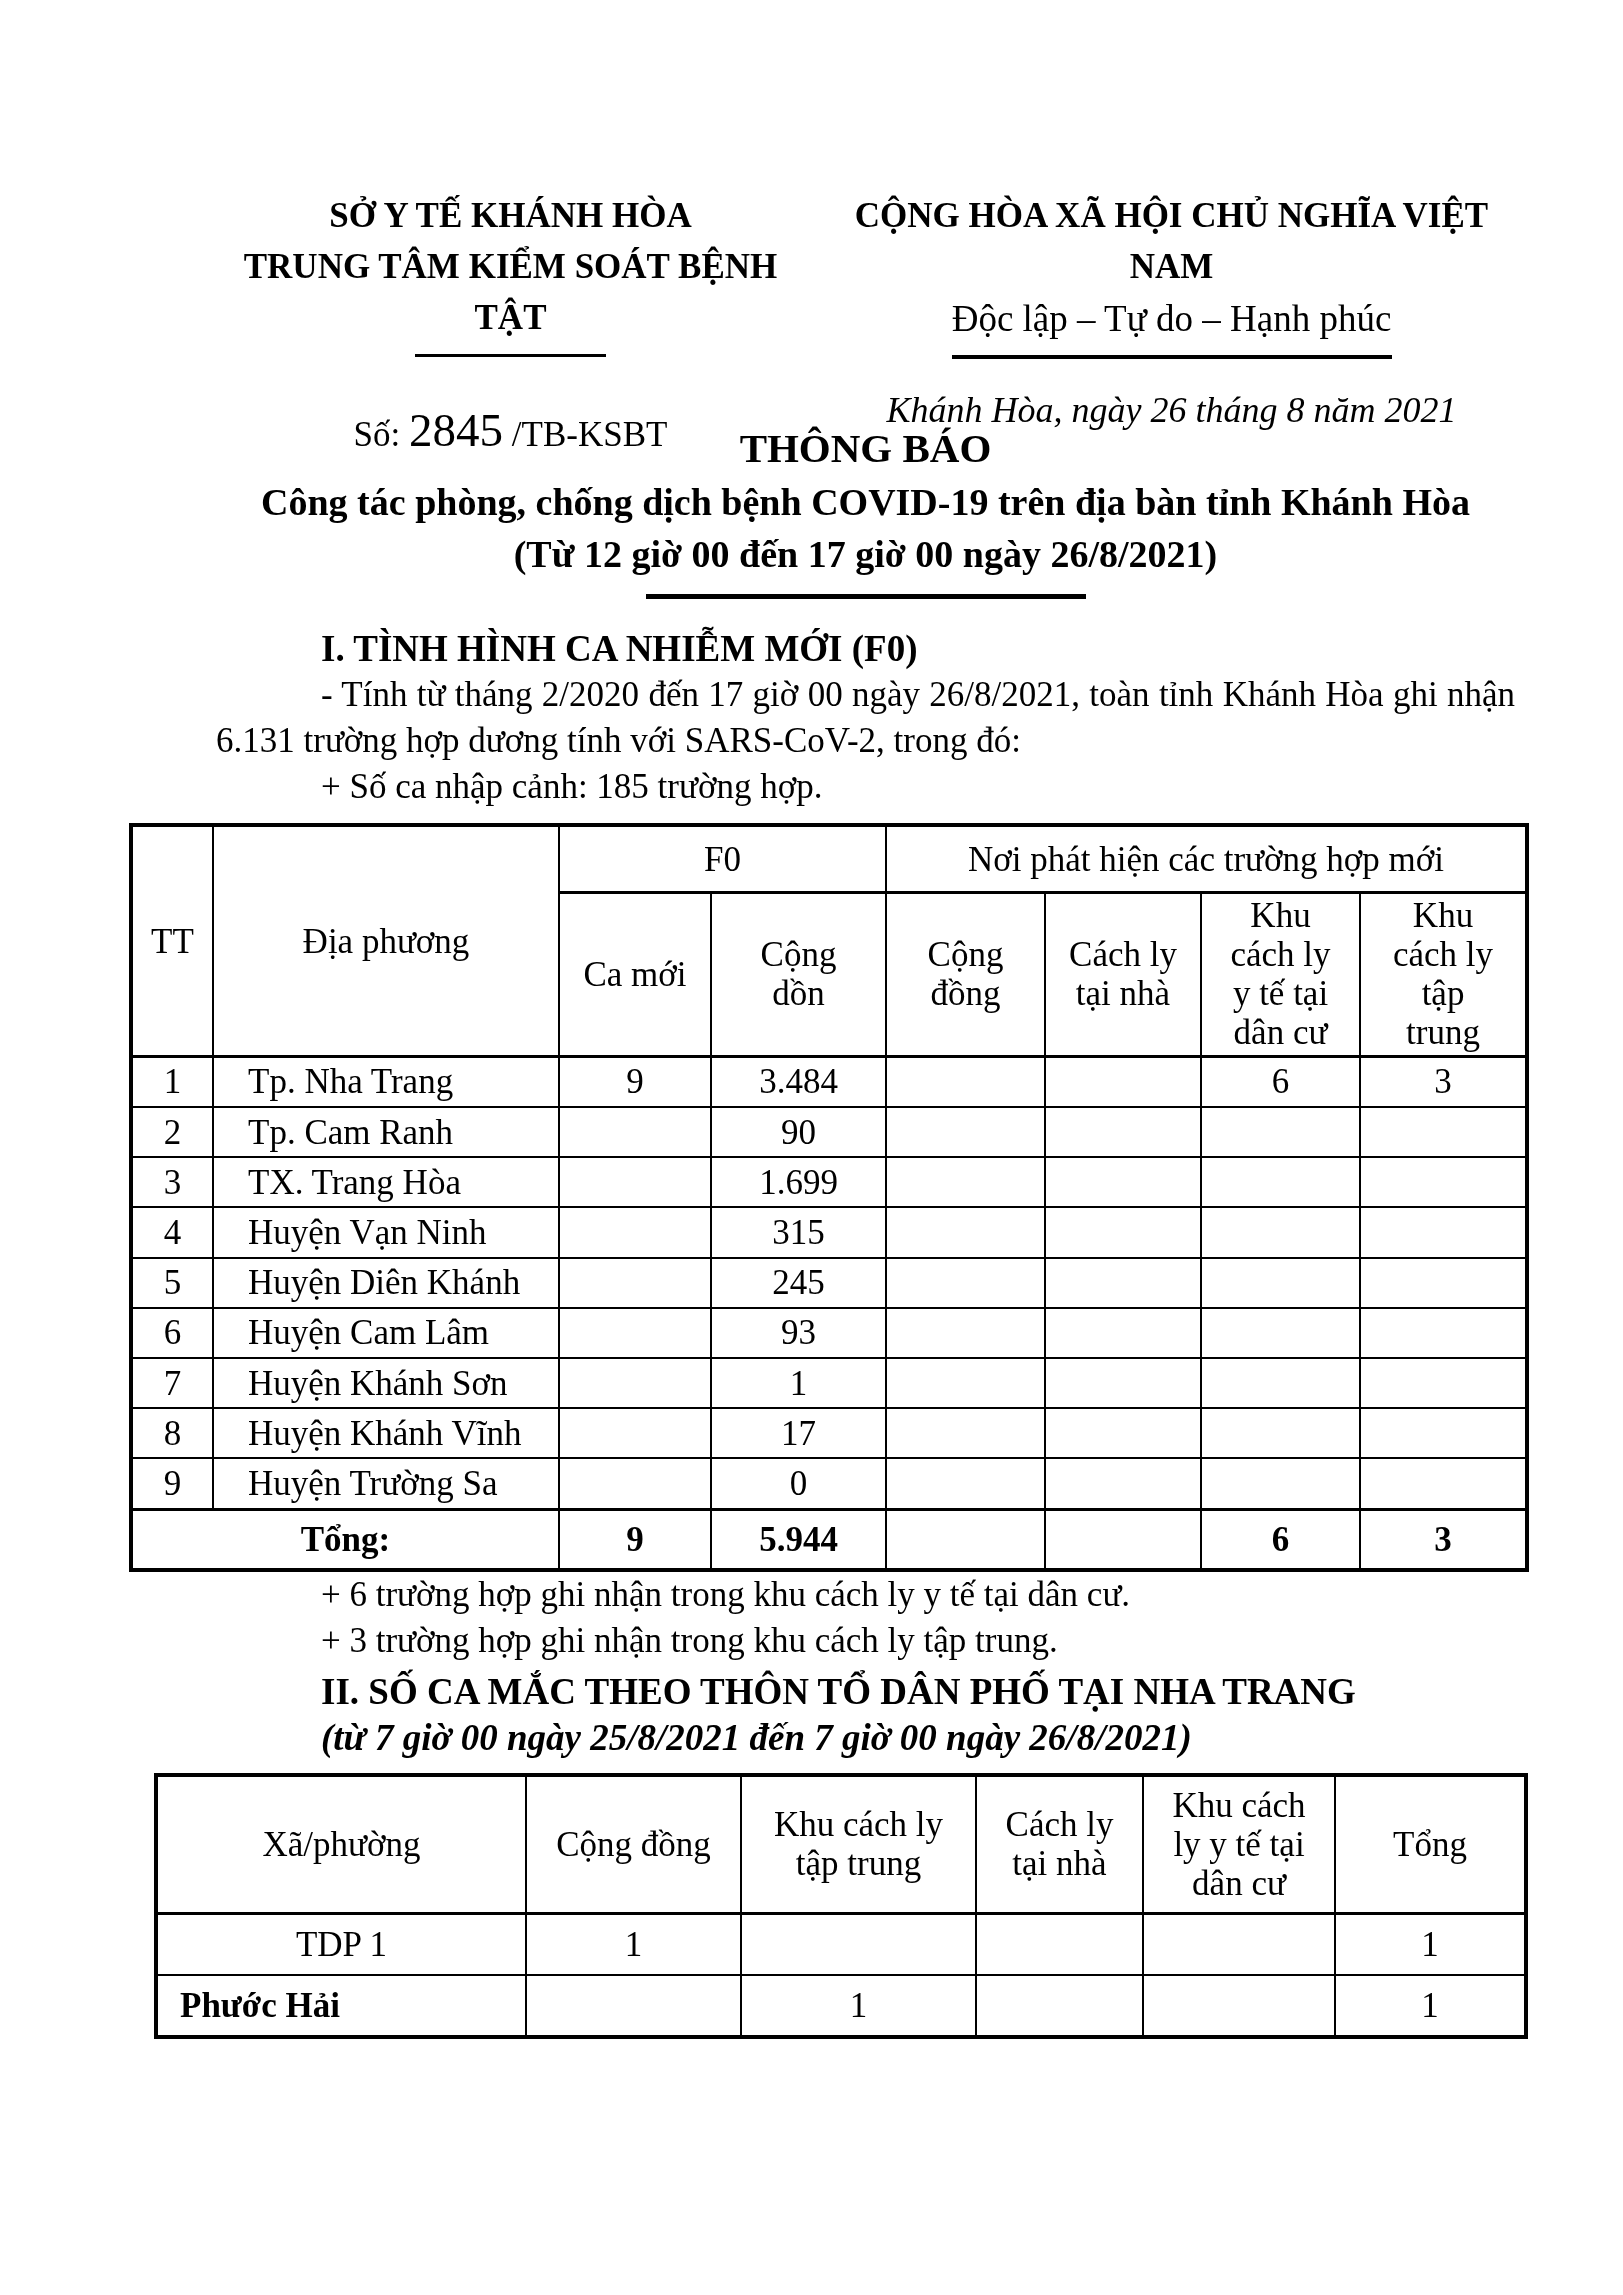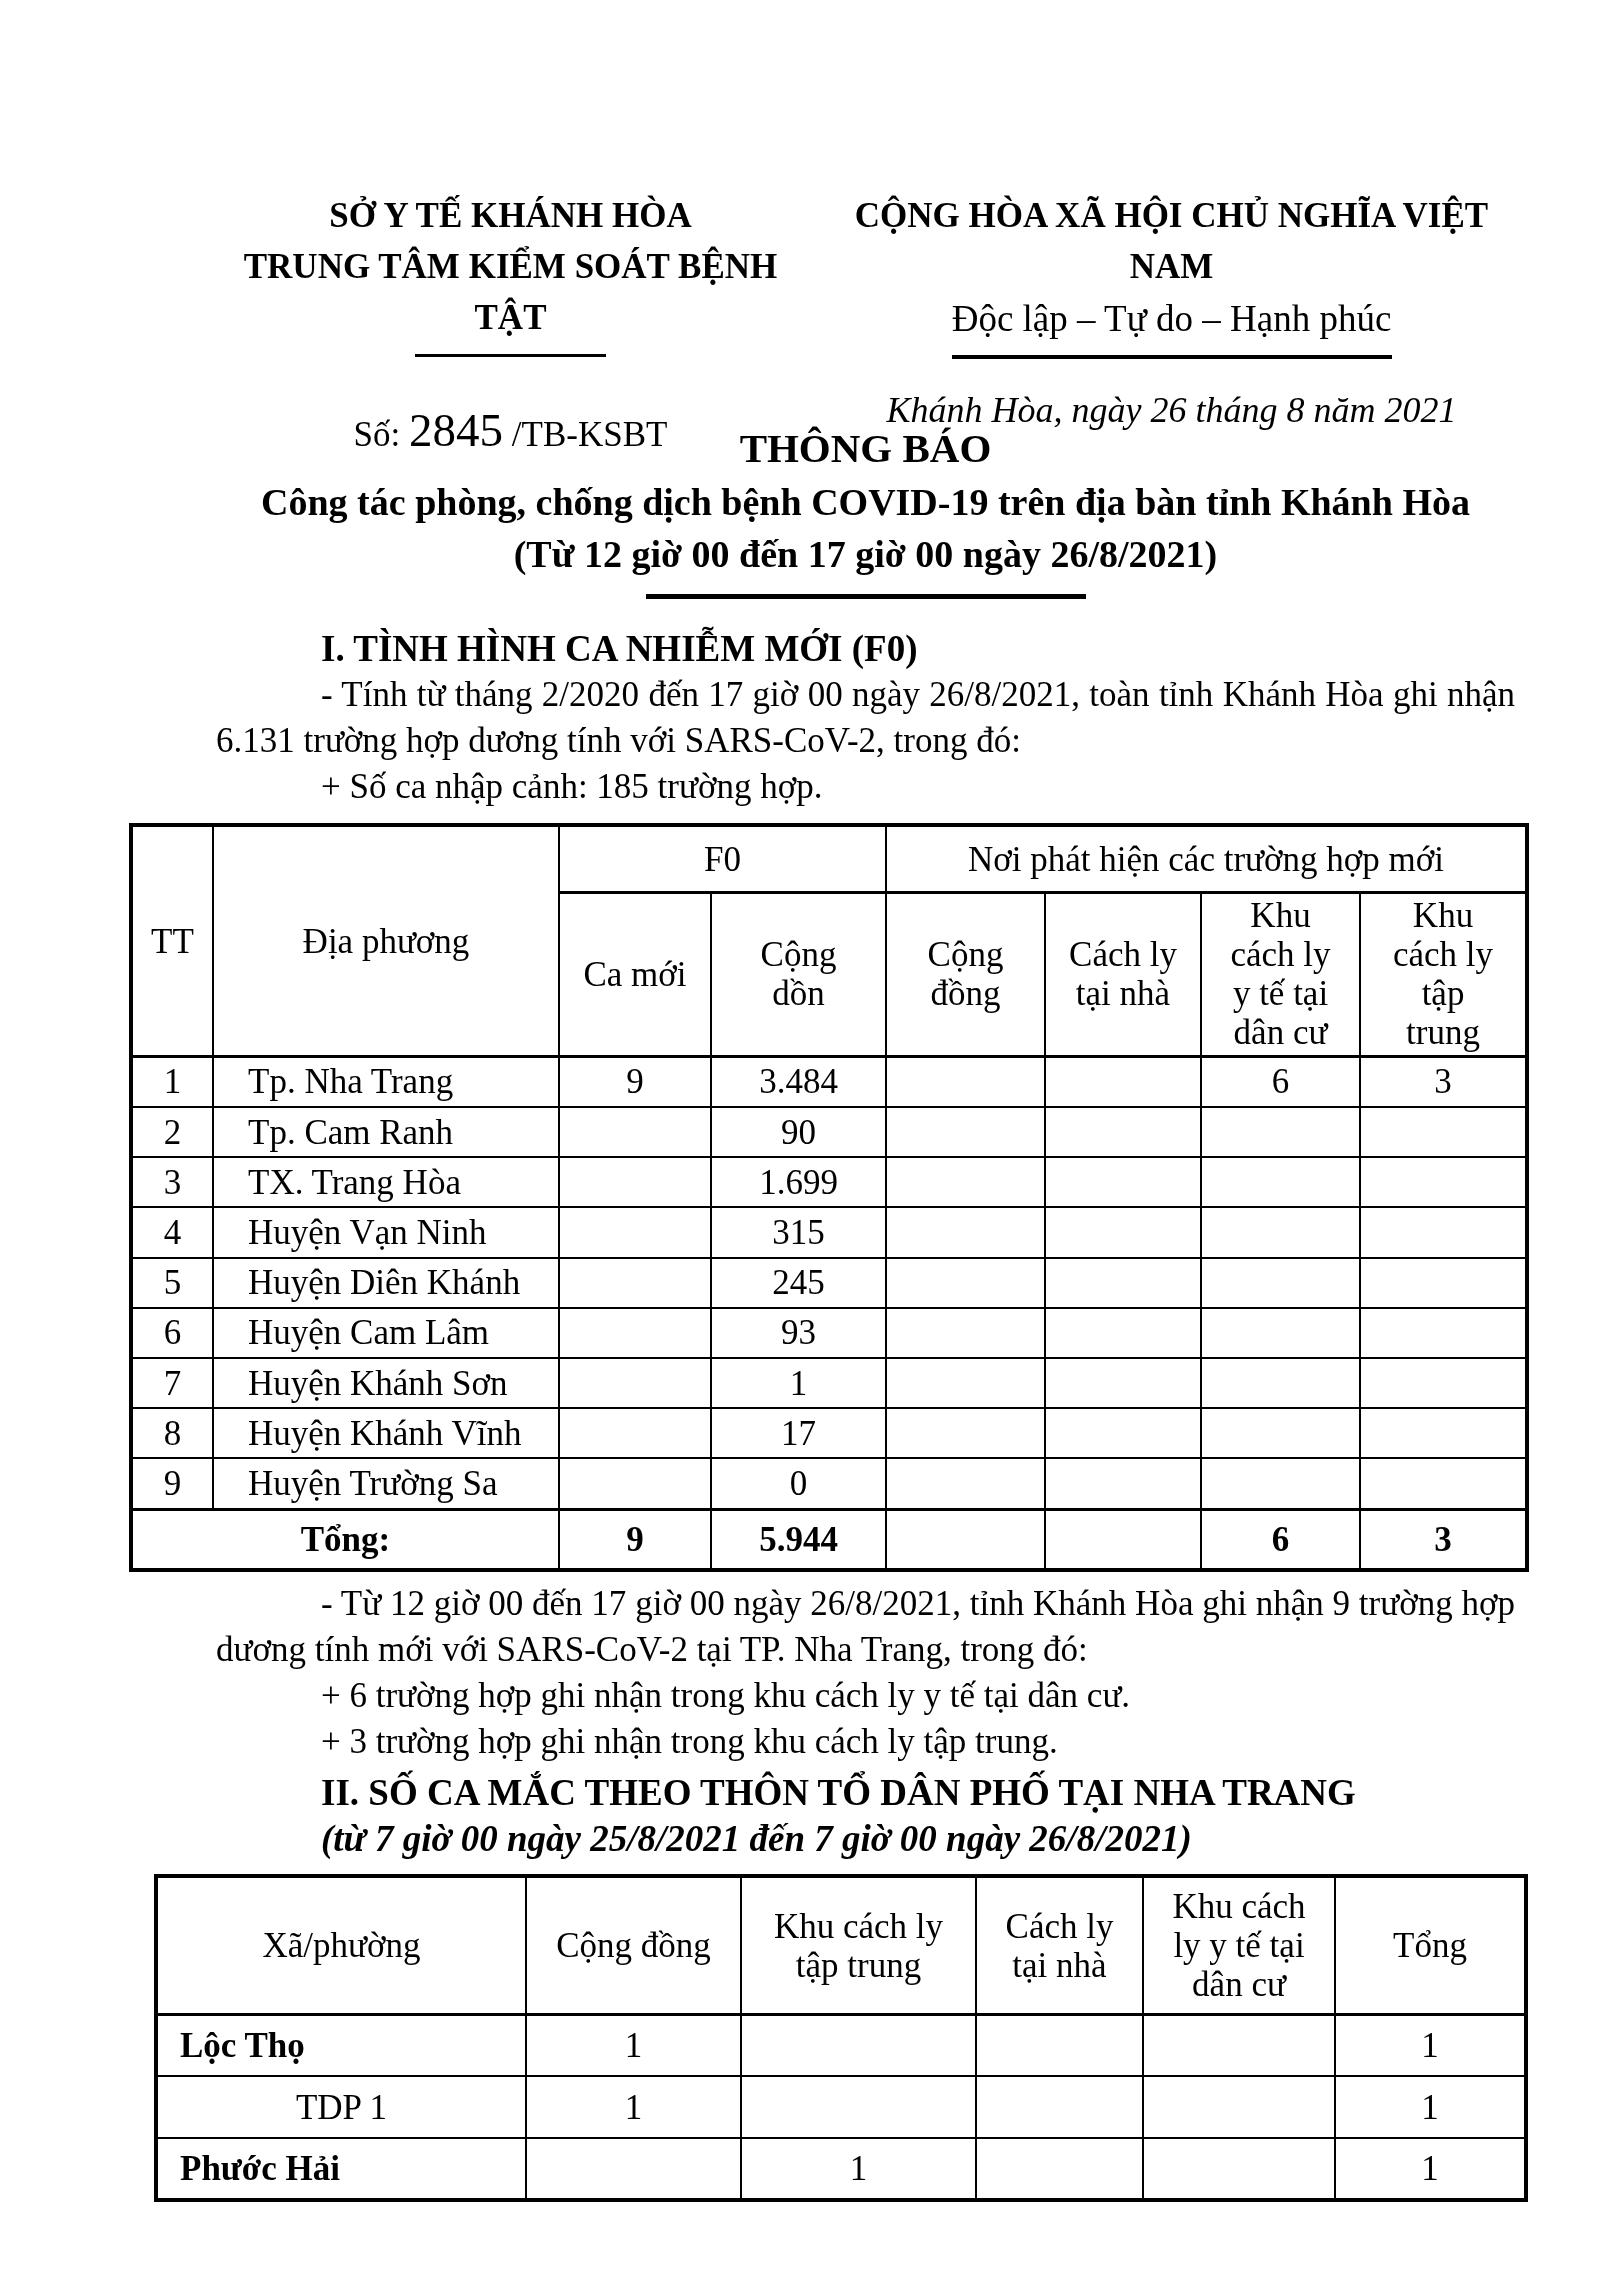--- a/index.html
+++ b/index.html
@@ -230,21 +230,20 @@
         <td>9</td>
         <td>5.944</td>
         <td></td>
         <td></td>
         <td>6</td>
         <td>3</td>
       </tr>
     </tbody>
   </table>
 
-  <p class="para" style="margin-top:9.2px">- Từ 12 giờ 00 đến 17 giờ 00 ngày 26/8/2021, tỉnh Khánh Hòa ghi nhận 9 trường hợp dương tính mới với SARS-CoV-2 tại TP. Nha Trang, trong đó:</p>
   <p class="para">+ 6 trường hợp ghi nhận trong khu cách ly y tế tại dân cư.</p>
   <p class="para">+ 3 trường hợp ghi nhận trong khu cách ly tập trung.</p>
   <p class="heading1" style="margin-top:5.2px">II. SỐ CA MẮC THEO THÔN TỔ DÂN PHỐ TẠI NHA TRANG</p>
   <p class="heading-sub">(từ 7 giờ 00 ngày 25/8/2021 đến 7 giờ 00 ngày 26/8/2021)</p>
 
   <table class="t2">
     <colgroup>
       <col style="width:370px">
         <col style="width:215px">
         <col style="width:235px">
@@ -261,28 +260,20 @@
         <th>Cách ly
 tại nhà</th>
         <th>Khu cách
 ly y tế tại
 dân cư</th>
         <th>Tổng</th>
       </tr>
     </thead>
     <tbody>
       <tr>
-        <td class="cell-name-bold">Lộc Thọ</td>
-        <td>1</td>
-        <td></td>
-        <td></td>
-        <td></td>
-        <td>1</td>
-      </tr>
-      <tr>
         <td>TDP 1</td>
         <td>1</td>
         <td></td>
         <td></td>
         <td></td>
         <td>1</td>
       </tr>
       <tr>
         <td class="cell-name-bold">Phước Hải</td>
         <td></td>

